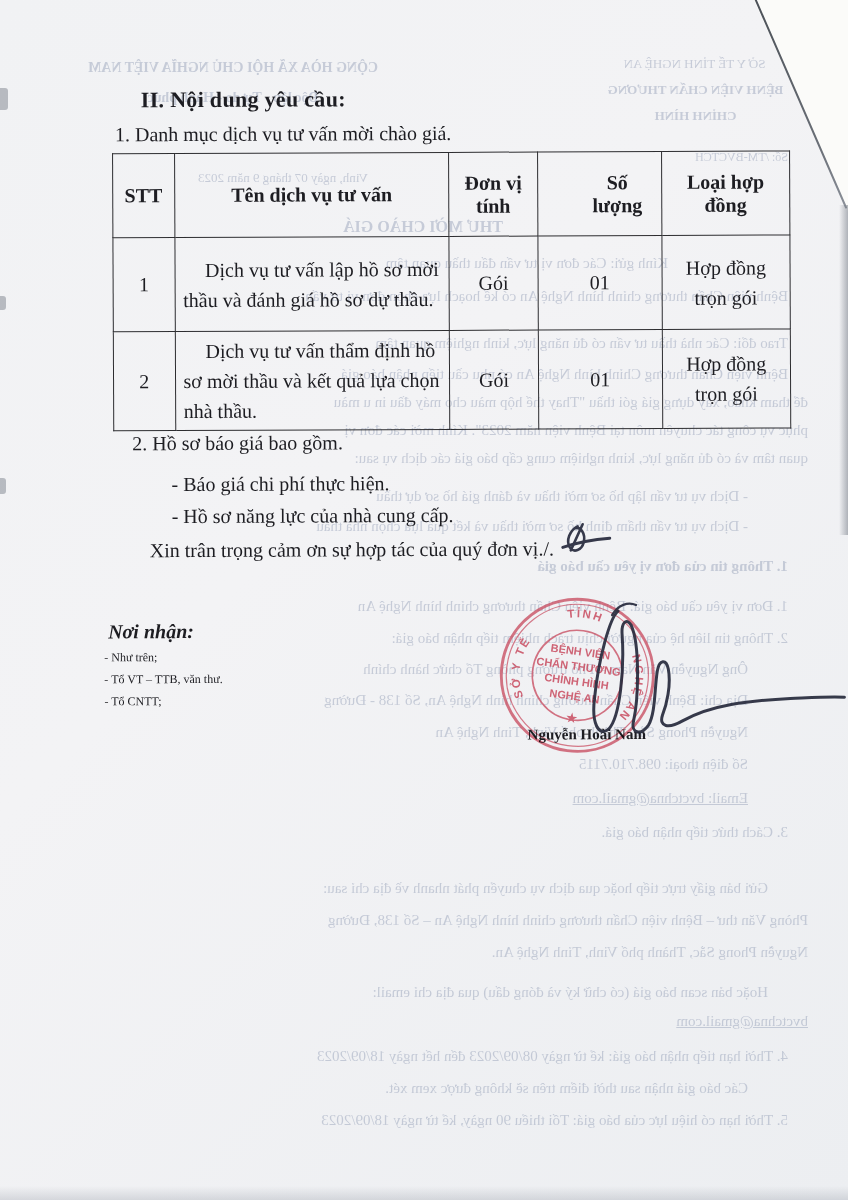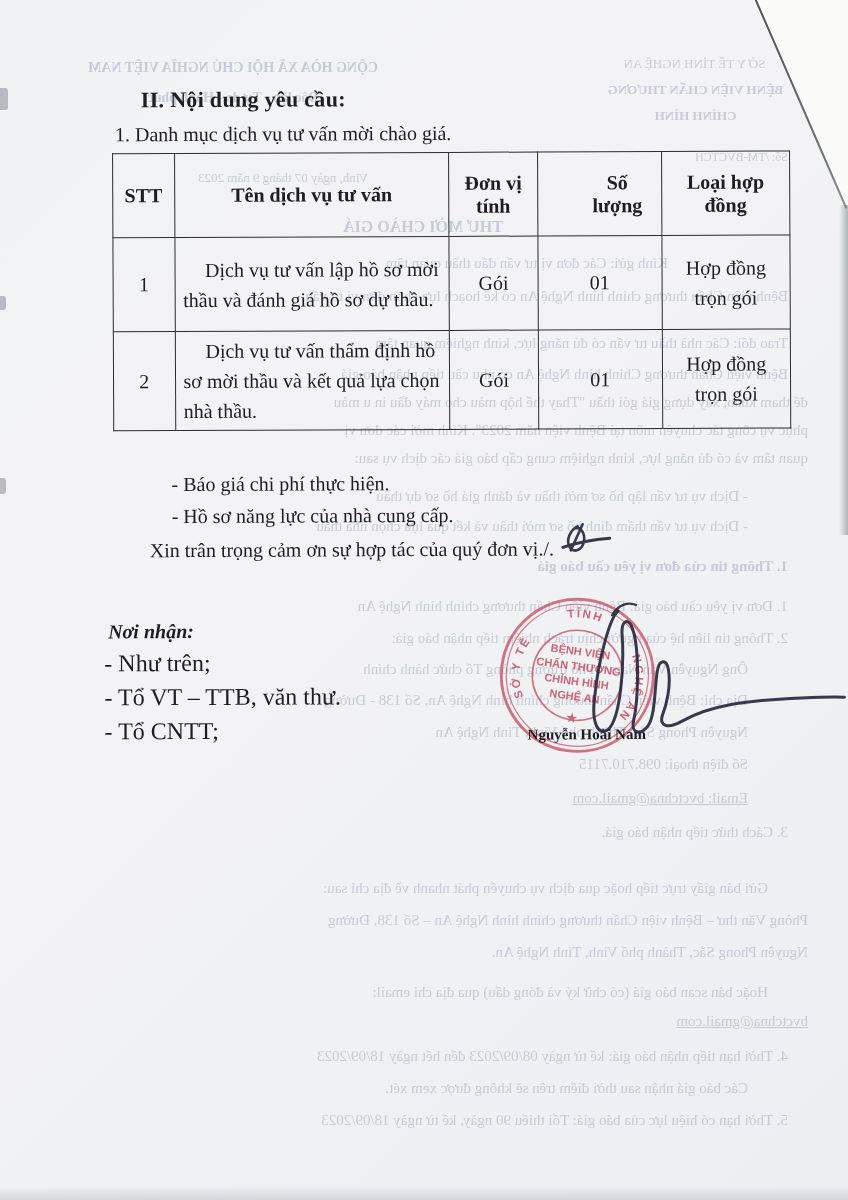--- a/index.html
+++ b/index.html
@@ -33,21 +33,21 @@
   .doc-table{position:absolute;left:114px;top:152px;width:678px;border-collapse:collapse;
         font-size:20px;color:#1d1d22;}
   .doc-table th,.doc-table td{border:1.7px solid #2d2d30;vertical-align:middle;padding:4px 8px;}
   .doc-table th{font-weight:bold;text-align:center;}
   .doc-table .h-row{height:84px;}
   .doc-table .b-row{height:94px;}
   .cell-c{text-align:center;}
   .cell-name{text-align:left;text-indent:22px;padding-left:14px;padding-right:12px;line-height:1.5;}
   .recips{position:absolute;left:104px;}
   .recip-title{font-size:20px;font-weight:bold;font-style:italic;}
-  .recip-item{font-size:24px;margin-top:7px;}
+  .recip-item{font-size:12px;margin-top:7px;}
   .gd{position:absolute;left:575px;top:592px;width:170px;text-align:center;
         font-size:21px;font-weight:bold;letter-spacing:.5px;}
   .signer{position:absolute;left:527px;top:727px;width:186px;text-align:left;
         font-size:15px;font-weight:bold;}
   .stamp{position:absolute;left:497px;top:596px;width:160px;height:160px;opacity:.88;
         transform:rotate(8deg);mix-blend-mode:multiply;}
   .ink{position:absolute;inset:0;pointer-events:none;}
 </style>
 </head>
 <body>
@@ -123,20 +123,21 @@
       <tr class="b-row">
         <td class="cell-c">2</td>
         <td class="cell-name">Dịch vụ tư vấn thẩm định hồ sơ mời thầu và kết quả lựa chọn nhà thầu.</td>
         <td class="cell-c">Gói</td>
         <td class="cell-c">01</td>
         <td class="cell-c" style="line-height:1.5;">Hợp đồng trọn gói</td>
       </tr>
     </tbody>
       </table>
 
+    <div class="line" style="left:133px;top:431px;">2. Hồ sơ báo giá bao gồm.</div>
     <div class="line" style="left:172px;top:472px;">-   Báo giá chi phí thực hiện.</div>
     <div class="line" style="left:172px;top:504px;">-   Hồ sơ năng lực của nhà cung cấp.</div>
     <div class="line" style="left:150px;top:538px;">Xin trân trọng cảm ơn sự hợp tác của quý đơn vị./.</div>
 
     <div class="recips" style="top:595px;margin-top:24px;">
       <div class="recip-title" style="margin-left:4px;">Nơi nhận:</div>
       <div class="recip-item">- Như trên;</div>
       <div class="recip-item">- Tổ VT – TTB, văn thư.</div>
       <div class="recip-item">- Tổ CNTT;</div>
     </div>

